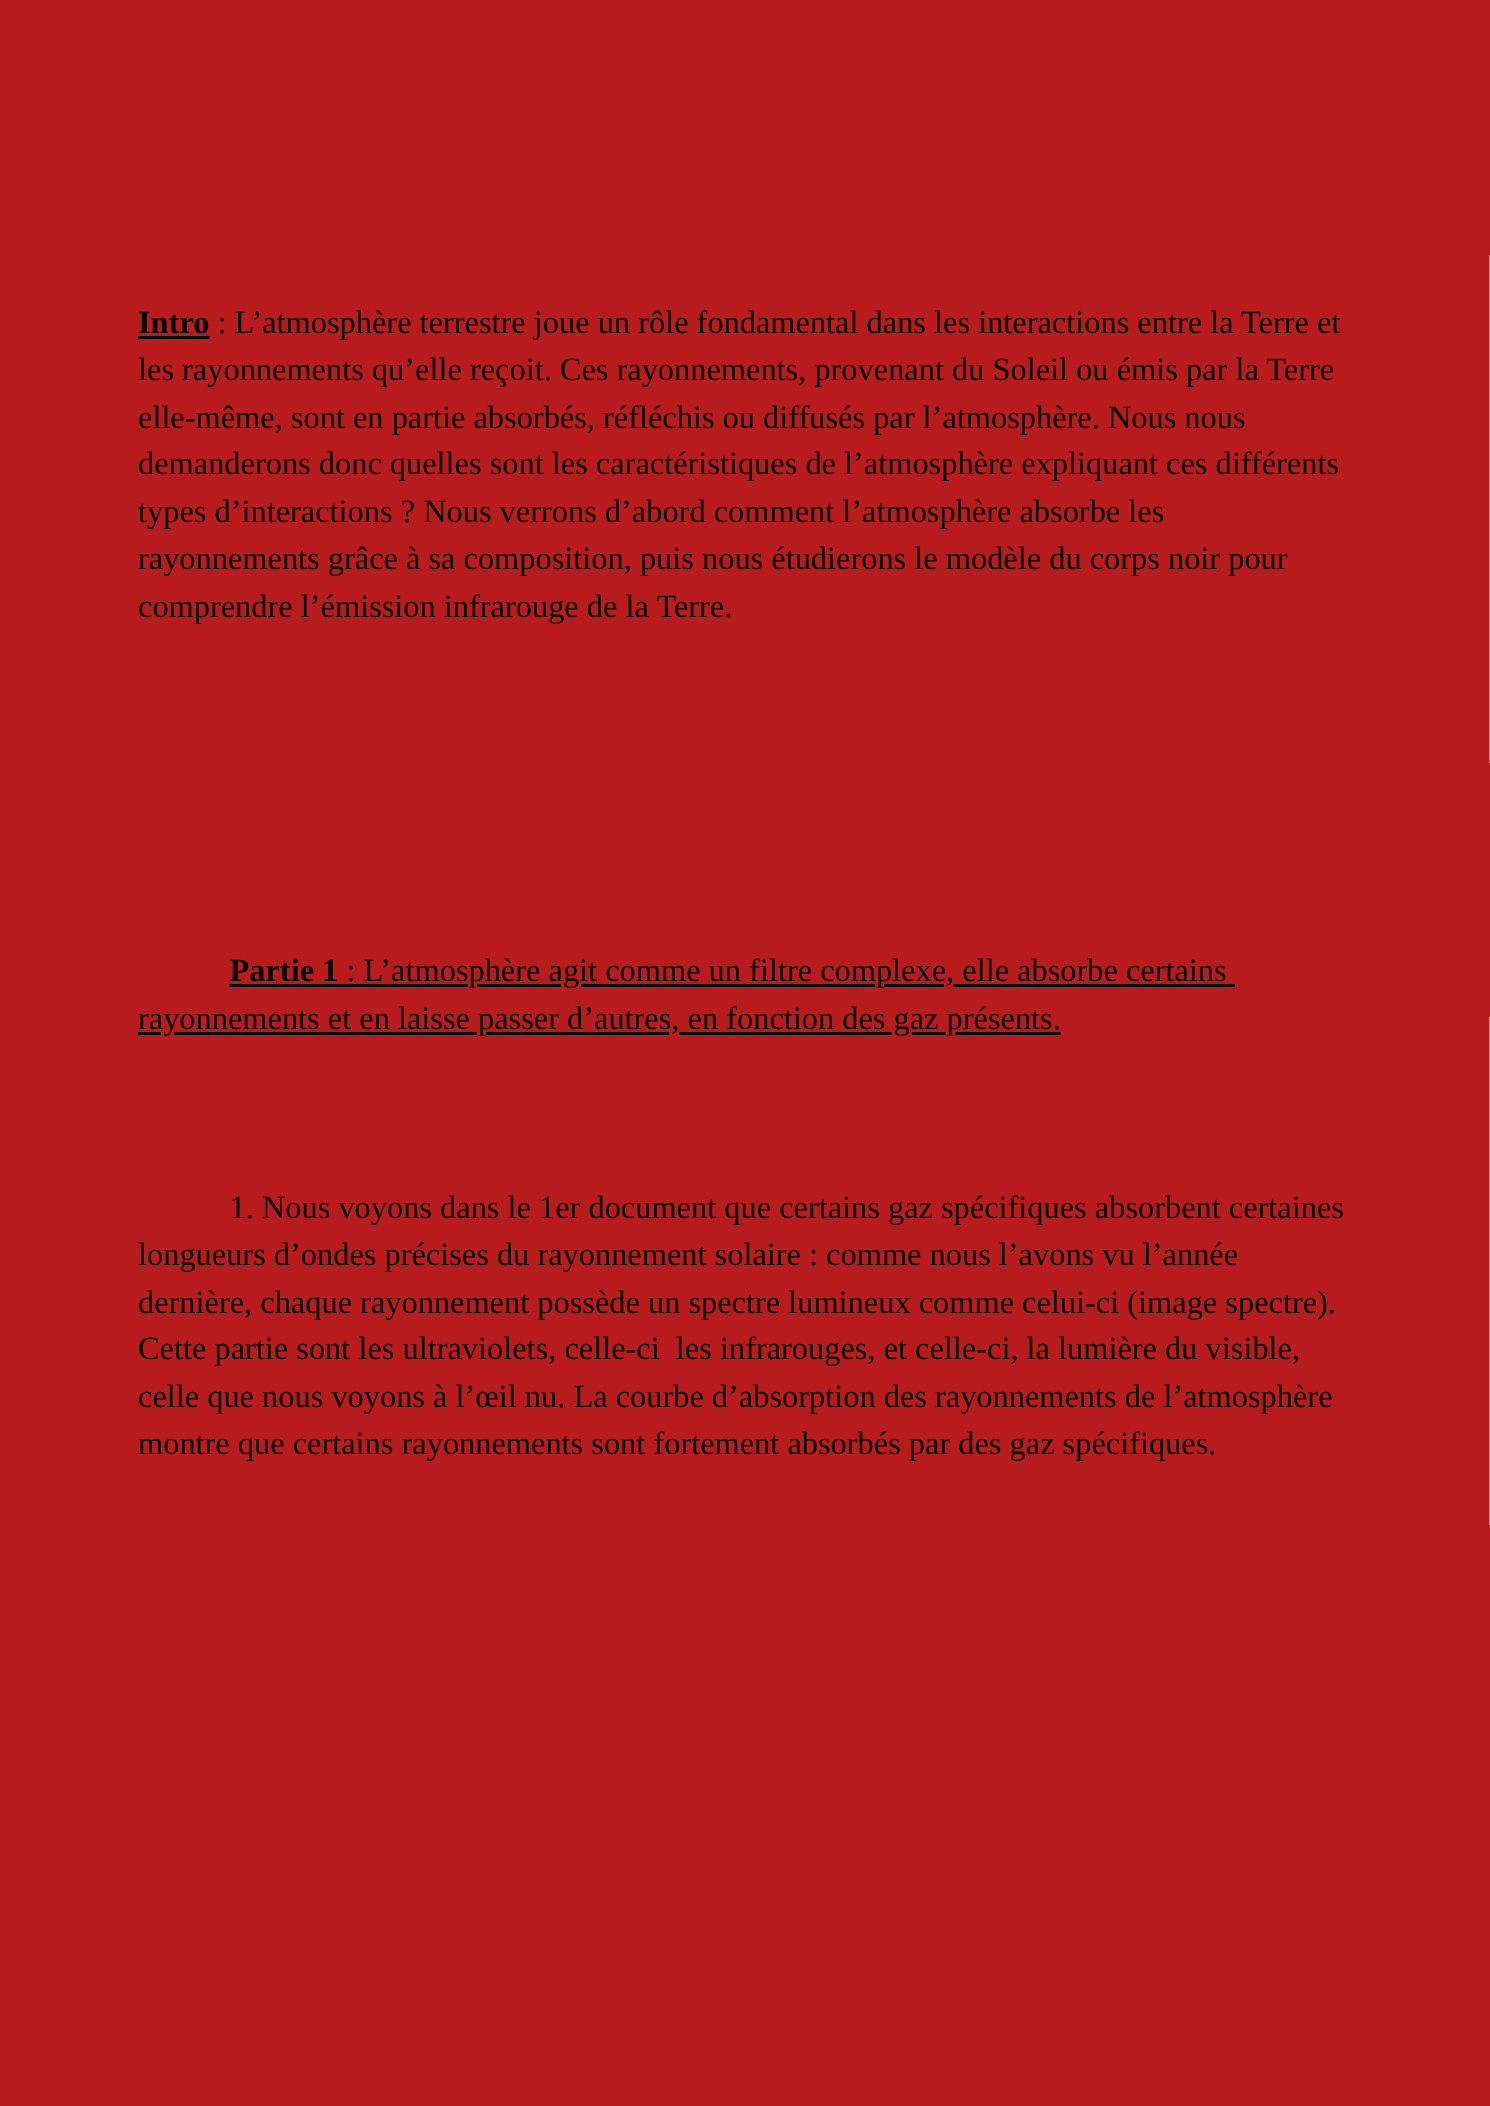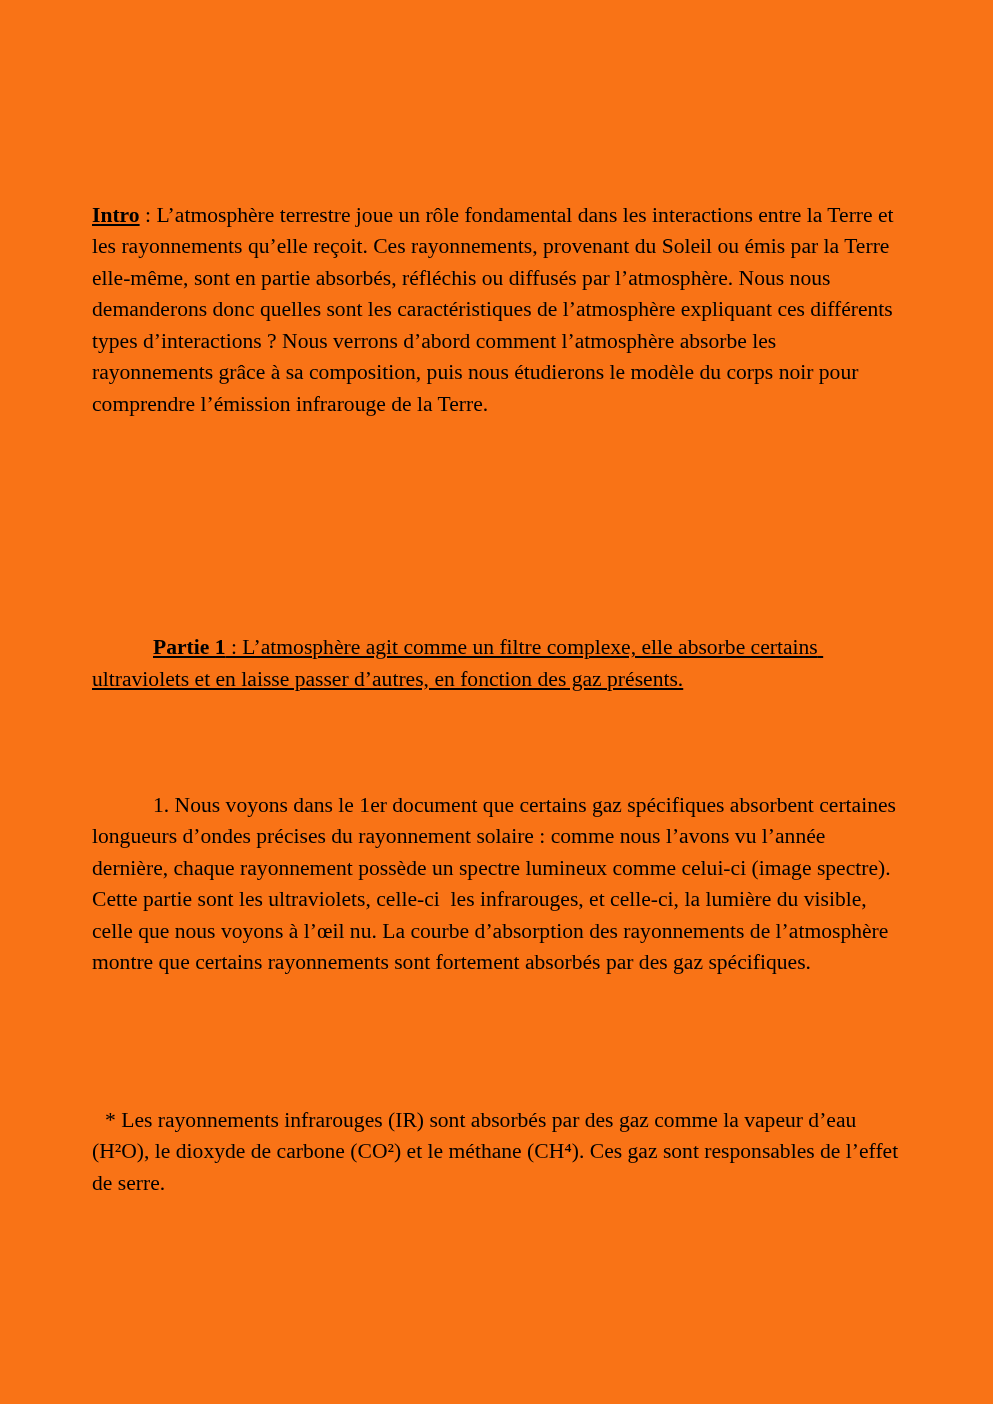--- a/index.html
+++ b/index.html
@@ -4,21 +4,21 @@
 <style>
   html, body {
     margin: 0;
     padding: 0;
     background: #ffffff;
   }
   .page {
     position: relative;
     width: 993px;
     height: 1404px;
-    background: #f97316;
+    background: #b91c1c;
     overflow: hidden;
   }
   .textblock {
     position: absolute;
     left: 92px;
     top: 105px;
     width: 810px;
     color: #000000;
     font-family: "Liberation Serif", "DejaVu Serif", serif;
     font-size: 21.6px;
@@ -40,26 +40,25 @@
 </head>
 <body>
 
 <div class="page">
   <div class="textblock">
 
     <p><span class="bold ul">Intro</span><span> : L’atmosphère terrestre joue un rôle fondamental dans les interactions entre la Terre et les rayonnements qu’elle reçoit. Ces rayonnements, provenant du Soleil ou émis par la Terre elle-même, sont en partie absorbés, réfléchis ou diffusés par l’atmosphère. Nous nous demanderons donc quelles sont les caractéristiques de l’atmosphère expliquant ces différents types d’interactions ? Nous verrons d’abord comment l’atmosphère absorbe les rayonnements grâce à sa composition, puis nous étudierons le modèle du corps noir pour comprendre l’émission infrarouge de la Terre.</span></p>
 
     <div class="gap"></div>
 
-    <p class="indent-tab ul"><span class="bold">Partie 1</span><span> : L’atmosphère agit comme un filtre complexe, elle absorbe certains ultraviolets et en laisse passer d’autres, en fonction des gaz présents.</span></p>
+    <p class="indent-tab ul"><span class="bold">Partie 1</span><span> : L’atmosphère agit comme un filtre complexe, elle absorbe certains rayonnements et en laisse passer d’autres, en fonction des gaz présents.</span></p>
 
     <p class="indent-tab">1. Nous voyons dans le 1er document que certains gaz spécifiques absorbent certaines longueurs d’ondes précises du rayonnement solaire : comme nous l’avons vu l’année dernière, chaque rayonnement possède un spectre lumineux comme celui-ci (image spectre). Cette partie sont les ultraviolets, celle-ci  les infrarouges, et celle-ci, la lumière du visible, celle que nous voyons à l’œil nu. La courbe d’absorption des rayonnements de l’atmosphère montre que certains rayonnements sont fortement absorbés par des gaz spécifiques.</p>
 
 
-    <p class="indent-bullet">* Les rayonnements infrarouges (IR) sont absorbés par des gaz comme la vapeur d’eau (H²O), le dioxyde de carbone (CO²) et le méthane (CH⁴). Ces gaz sont responsables de l’effet de serre.</p>
 
     
 
     
 
     
 
     
 
     

